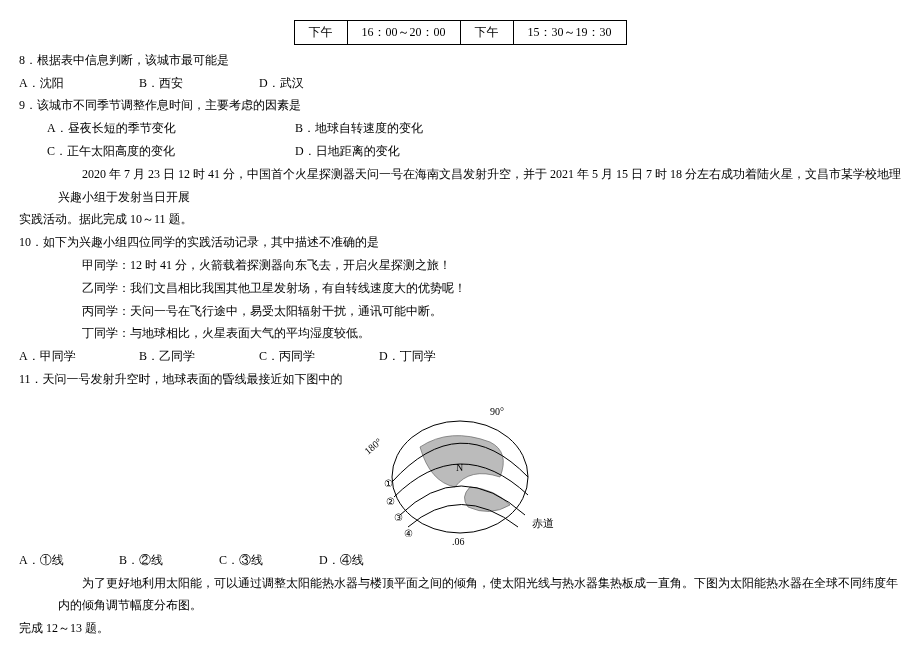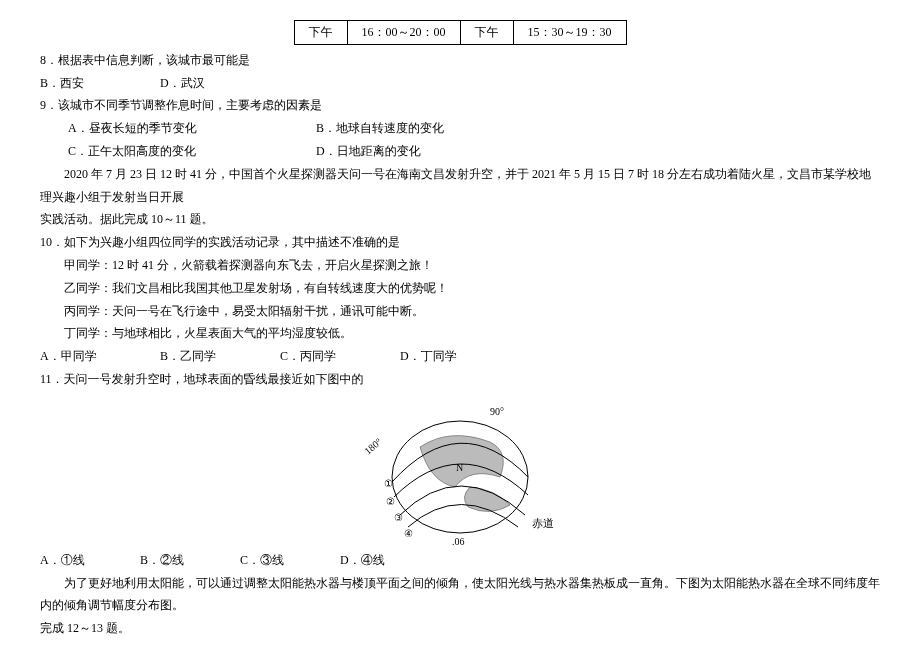--- a/index.html
+++ b/index.html
@@ -1,54 +1,55 @@
 <!DOCTYPE html>
 <html><head>
 <meta charset="utf-8">
 <style>
   html,body{margin:0;padding:0;background:#fff;color:#000;font-family:"SimSun","Songti SC",serif;}
   .page{
     width:920px;
     height:650px;
     box-sizing:border-box;
-    padding:20px 40px;
+    padding:20px 19px;
     font-size:12px;
     line-height:1.9;
     position:relative;
     overflow:hidden;
   }
   table{border-collapse:collapse;margin:0 auto 4px auto;}
   td{border:1px solid #000;padding:0 14px;font-size:12px;height:20px;}
   .q-line{display:block;}
   .opts{display:flex;gap:0;}
   .opts span{display:inline-block;}
   .opts.four span{width:120px;}
   .opts.four-narrow span{width:100px;}
   .opts.two span{width:220px;margin-left:28px;}
-  .indent{text-indent:2em;}
+  .indent{text-indent:2em;margin-left:39px;}
   .figure{display:block;margin:6px auto 2px auto;}
 </style>
 </head>
 <body>
 
 <div class="page">
 
   <table>
     <tbody>
         <tr>
       <td>下午</td>
       <td>16：00～20：00</td>
       <td>下午</td>
       <td>15：30～19：30</td>
     </tr>
   </tbody>
     </table>
 
   <div class="q-line">8．根据表中信息判断，该城市最可能是</div>
   <div class="opts four">
+    <span>A．沈阳</span>
     <span>B．西安</span>
     <span>D．武汉</span>
   </div>
 
   <div class="q-line">9．该城市不同季节调整作息时间，主要考虑的因素是</div>
   <div class="opts two">
     <span>A．昼夜长短的季节变化</span>
     <span>B．地球自转速度的变化</span>
   </div>
   <div class="opts two">

